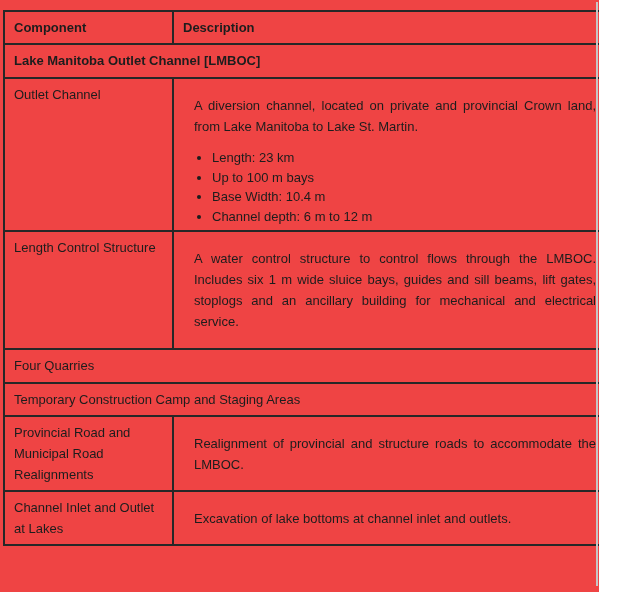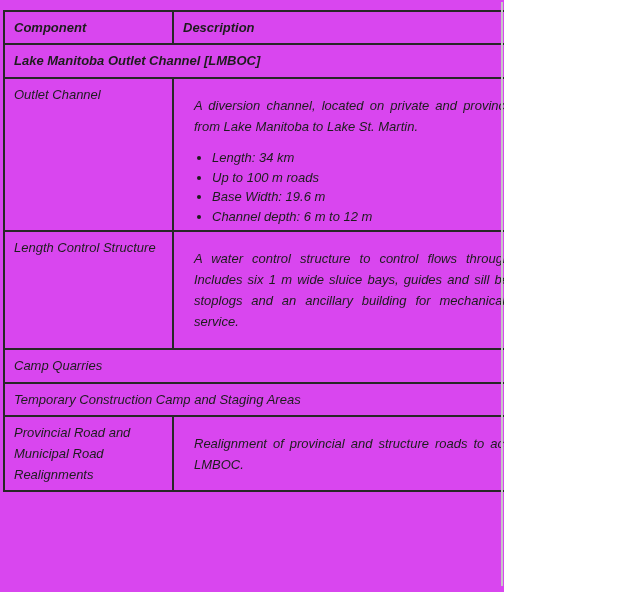--- a/index.html
+++ b/index.html
@@ -5,25 +5,24 @@
   html, body {
     margin: 0;
     padding: 0;
     background: #ffffff;
     width: 624px;
     height: 592px;
     font-family: "Liberation Sans", sans-serif;
   }
   .page {
     position: relative;
-    width: 504px;
+    width: 599px;
     height: 592px;
-    background: #d946ef;
+    background: #ef4444;
     overflow: hidden;
-    font-style: italic;
   }
   table.doc-table {
     position: absolute;
     left: 3px;
     top: 10px;
     width: 614px;
     border-collapse: collapse;
     table-layout: fixed;
   }
   col.c-component { width: 169px; }
@@ -93,50 +92,56 @@
 
       <tr class="r-lmboc">
         <td colspan="2">Lake Manitoba Outlet Channel [LMBOC]</td>
       </tr>
 
       <tr class="r-outlet">
         <td class="comp">Outlet Channel</td>
         <td class="desc">
           <p>A diversion channel, located on private and provincial Crown land, from Lake Manitoba to Lake St. Martin.</p>
           <ul class="bullets">
-            <li>Length: 34 km</li>
-            <li>Up to 100 m roads</li>
-            <li>Base Width: 19.6 m</li>
+            <li>Length: 23 km</li>
+            <li>Up to 100 m bays</li>
+            <li>Base Width: 10.4 m</li>
             <li>Channel depth: 6 m to 12 m</li>
           </ul>
         </td>
       </tr>
 
       <tr class="r-water">
         <td class="comp">Length Control Structure</td>
         <td class="desc">
           <p>A water control structure to control flows through the LMBOC. Includes six 1 m wide sluice bays, guides and sill beams, lift gates, stoplogs and an ancillary building for mechanical and electrical service.</p>
         </td>
       </tr>
 
 
       <tr class="r-rock">
-        <td colspan="2">Camp Quarries</td>
+        <td colspan="2">Four Quarries</td>
       </tr>
 
       <tr class="r-temp">
         <td colspan="2">Temporary Construction Camp and Staging Areas</td>
       </tr>
 
       <tr class="r-prov">
         <td class="comp">Provincial Road and Municipal Road Realignments</td>
         <td class="desc">
           <p>Realignment of provincial and structure roads to accommodate the LMBOC.</p>
         </td>
       </tr>
 
+      <tr class="r-inlet">
+        <td class="comp">Channel Inlet and Outlet at Lakes</td>
+        <td class="desc">
+          <p>Excavation of lake bottoms at channel inlet and outlets.</p>
+        </td>
+      </tr>
 
     </tbody>
   </table>
 
   <div class="right-edge-artifact"></div>
 
 </div>
 
 </body></html>

